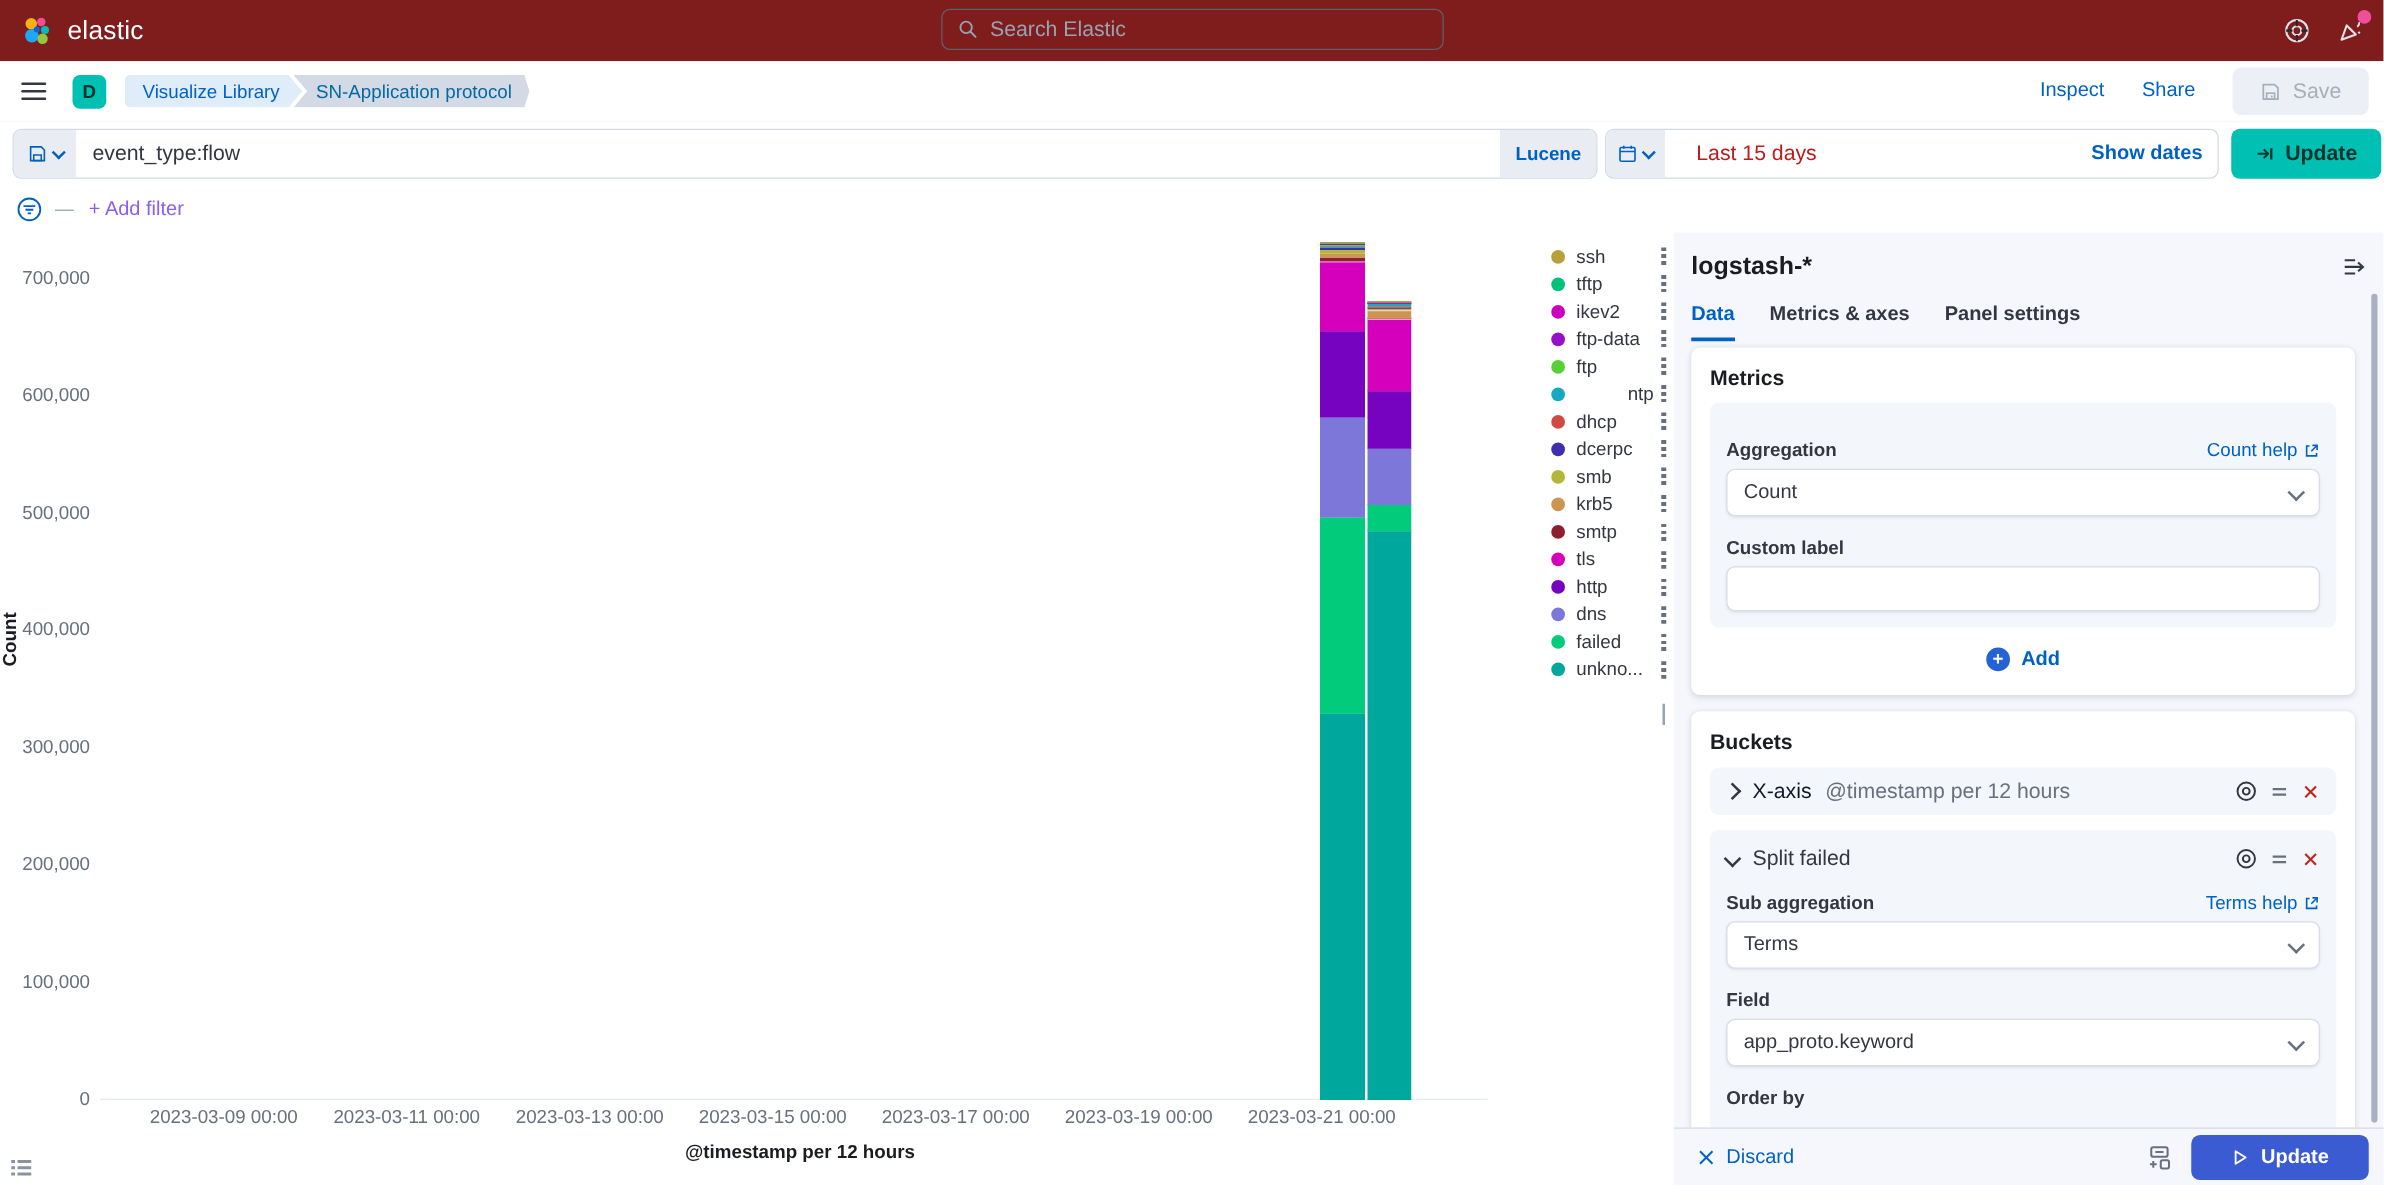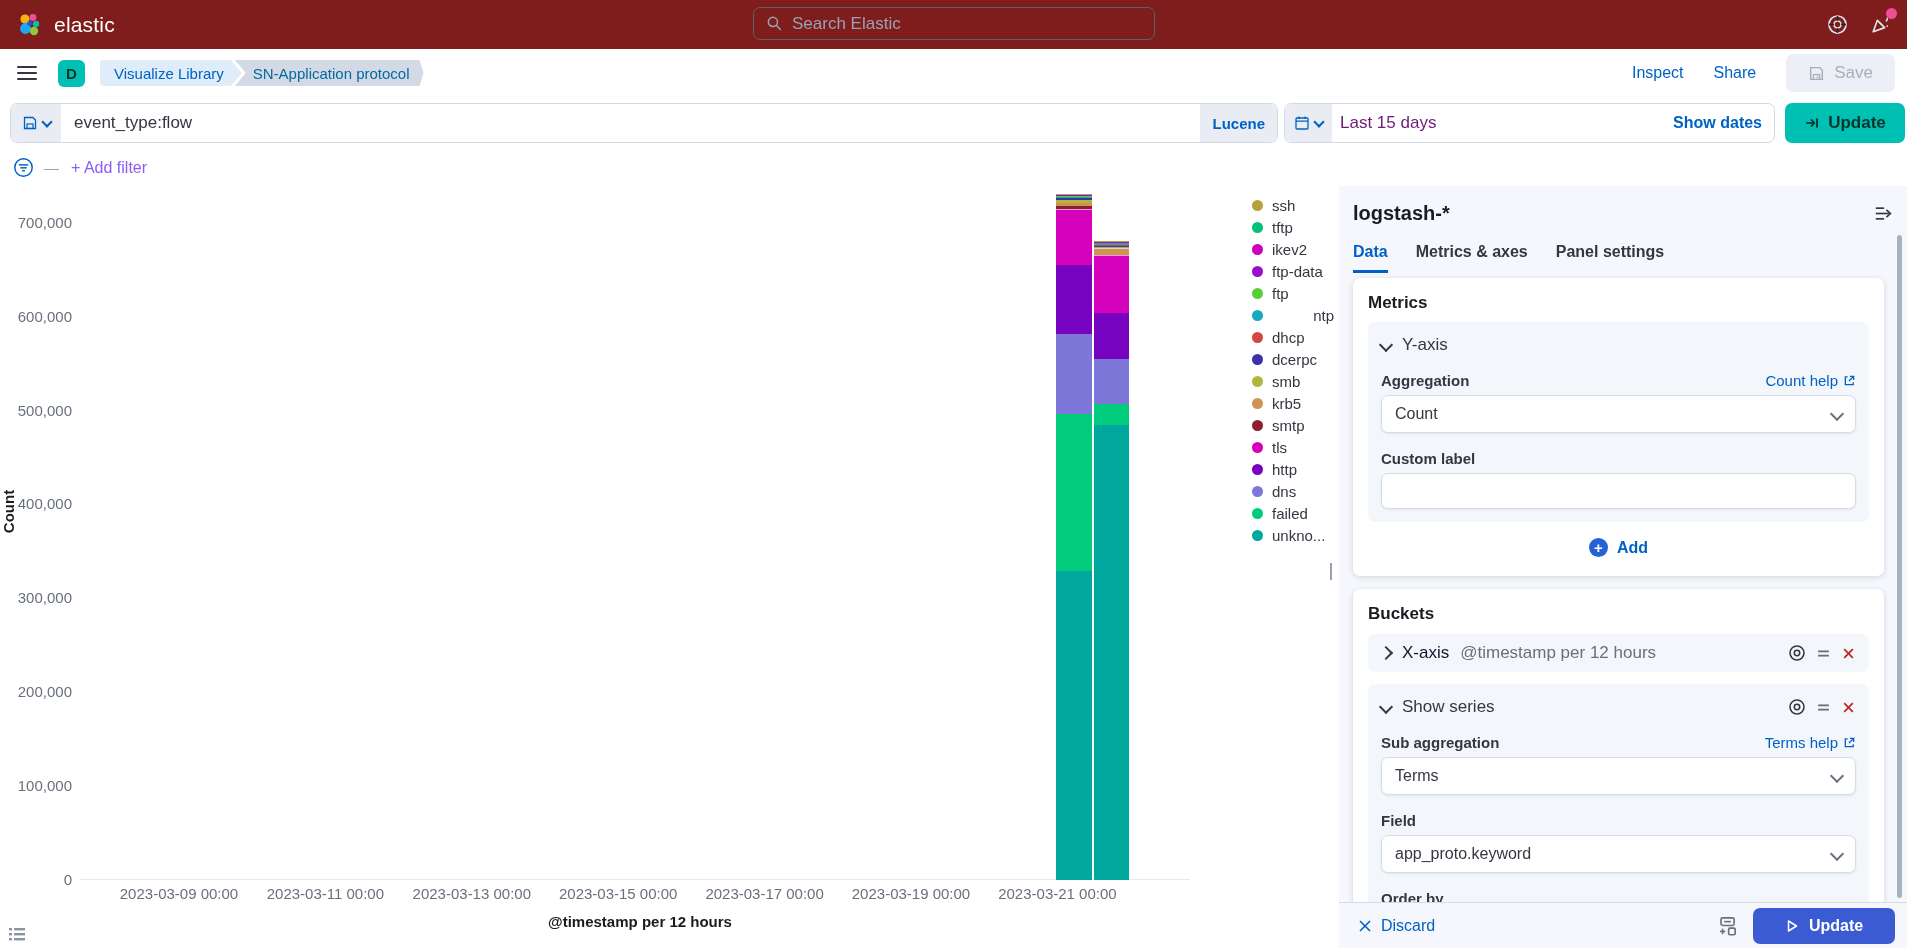--- a/index.html
+++ b/index.html
@@ -36,21 +36,21 @@
   .save-btn{background:#eceff5;color:#a6aebc;font-size:17px;height:38px;padding:0 22px;border-radius:7px;
             display:flex;align-items:center;gap:9px;}
 
   
   .querybar{position:absolute;left:0;top:97px;width:1907px;height:52px;background:#fff;}
   .ctl{position:absolute;top:6px;height:40px;box-sizing:border-box;border:1px solid #d3dae6;border-radius:7px;
        background:#fff;display:flex;align-items:center;overflow:hidden;}
   .ctl-prepend,.ctl-append{height:100%;background:#e9edf3;display:flex;align-items:center;justify-content:center;gap:5px;}
   .query-text{font-size:17px;color:#343741;flex:1;padding-left:13px;border:none;outline:none;font-family:inherit;}
   .lucene{color:#0061c5;font-size:15px;font-weight:700;padding:0 12px;}
-  .date-text{font-size:17px;color:#701a75;padding-left:8px;flex:1;}
+  .date-text{font-size:17px;color:#b91c1c;padding-left:25px;flex:1;}
   .show-dates{color:#0061c5;font-size:16px;font-weight:700;padding-right:12px;cursor:pointer;}
   .update-teal{position:absolute;left:1785px;top:6px;width:120px;height:40px;background:#00bfb3;border-radius:7px;
                display:flex;align-items:center;justify-content:center;gap:8px;color:#00342b;font-size:17px;font-weight:700;cursor:pointer;}
   .filterrow{position:absolute;left:0;top:149px;width:1339px;height:37px;display:flex;align-items:center;}
   .add-filter{color:#8b5cf6;font-size:16px;margin-left:12px;cursor:pointer;}
 
   
   .ytitle{position:absolute;left:-32px;top:503px;transform:rotate(-90deg);font-size:15px;font-weight:700;color:#1a1c21;width:80px;text-align:center;}
   .xtitle{position:absolute;left:440px;top:913px;width:400px;text-align:center;font-size:15px;font-weight:700;color:#1a1c21;}
   .baseline{position:absolute;left:80px;top:879px;width:1110px;height:1px;background:#e4e9f2;}
@@ -271,21 +271,21 @@
       <div class="bar-seg" title="smb — 2023-03-21 12:00: 2,100" style="left: 1094px; width: 35px; top: 246.114px; height: 1.9719px; background: rgb(179, 183, 57);"></div>
       <div class="bar-seg" title="dcerpc — 2023-03-21 12:00: 500" style="left: 1094px; width: 35px; top: 245.644px; height: 0.4695px; background: rgb(62, 47, 174);"></div>
       <div class="bar-seg" title="dhcp — 2023-03-21 12:00: 300" style="left: 1094px; width: 35px; top: 245.363px; height: 0.2817px; background: rgb(207, 74, 66);"></div>
       <div class="bar-seg" title="ntp — 2023-03-21 12:00: 3,200" style="left: 1094px; width: 35px; top: 242.358px; height: 3.0048px; background: rgb(23, 168, 194);"></div>
       <div class="bar-seg" title="ftp — 2023-03-21 12:00: 200" style="left: 1094px; width: 35px; top: 242.17px; height: 0.1878px; background: rgb(87, 207, 54);"></div>
       <div class="bar-seg" title="ftp-data — 2023-03-21 12:00: 300" style="left: 1094px; width: 35px; top: 241.888px; height: 0.2817px; background: rgb(149, 16, 200);"></div>
       <div class="bar-seg" title="ikev2 — 2023-03-21 12:00: 300" style="left: 1094px; width: 35px; top: 241.607px; height: 0.2817px; background: rgb(203, 0, 189);"></div>
       <div class="bar-seg" title="tftp — 2023-03-21 12:00: 200" style="left: 1094px; width: 35px; top: 241.419px; height: 0.1878px; background: rgb(0, 193, 122);"></div>
       <div class="bar-seg" title="ssh — 2023-03-21 12:00: 150" style="left: 1094px; width: 35px; top: 241.278px; height: 0.14085px; background: rgb(185, 160, 59);"></div>
     </div>
-  <div id="legend-layer" class="abs" style="left:12px;top:0;width:1345px;height:793px;">
+  <div id="legend-layer" class="abs" style="left:1px;top:0;width:1345px;height:793px;">
       <div class="legend-row" style="left: 1240px; top: 196px;">
         <span class="legend-dot" style="background: rgb(185, 160, 59);"></span>
         <span class="legend-label">ssh</span>
         <span class="legend-dots"></span>
       </div>
       <div class="legend-row" style="left: 1240px; top: 218.05px;">
         <span class="legend-dot" style="background: rgb(0, 193, 122);"></span>
         <span class="legend-label">tftp</span>
         <span class="legend-dots"></span>
       </div>
@@ -385,24 +385,20 @@
       <span class="tab active">Data</span>
       <span class="tab">Metrics &amp; axes</span>
       <span class="tab">Panel settings</span>
     </div>
 
     <div class="panel-scroll">
 
       <div class="card">
         <div class="card-h">Metrics</div>
         <div class="subpanel">
-          <div class="acc-head">
-            <span class="chev dark"></span>
-            <span>Y-axis</span>
-          </div>
           <div class="lblrow">
             <span class="lbl">Aggregation</span>
             <span class="help-link">
               <span>Count help</span>
               <svg width="13" height="13" viewBox="0 0 14 14">
                 <path d="M5 3 H2.5 V11.5 H11 V9" fill="none" stroke="#0061c5" stroke-width="1.4"></path>
                 <path d="M7.5 2.5 H11.5 V6.5" fill="none" stroke="#0061c5" stroke-width="1.4"></path>
                 <line x1="11.2" y1="2.8" x2="6.5" y2="7.5" stroke="#0061c5" stroke-width="1.4"></line>
               </svg>
             </span>
@@ -441,21 +437,21 @@
             <svg width="15" height="15" viewBox="0 0 14 14">
               <line x1="3" y1="3" x2="11" y2="11" stroke="#bd271e" stroke-width="1.6"></line>
               <line x1="11" y1="3" x2="3" y2="11" stroke="#bd271e" stroke-width="1.6"></line>
             </svg>
           </span>
         </div>
 
         <div class="split-box">
           <div class="acc-head">
             <span class="chev dark"></span>
-            <span>Show series</span>
+            <span>Split failed</span>
             <span class="row-icons">
               <svg width="18" height="18" viewBox="0 0 16 16">
                 <circle cx="8" cy="8" r="6.2" fill="none" stroke="#343741" stroke-width="1.4"></circle>
                 <circle cx="8" cy="8" r="2.4" fill="none" stroke="#343741" stroke-width="1.4"></circle>
               </svg>
               <svg width="15" height="15" viewBox="0 0 14 14">
                 <line x1="2" y1="5" x2="12" y2="5" stroke="#69707d" stroke-width="1.7"></line>
                 <line x1="2" y1="9" x2="12" y2="9" stroke="#69707d" stroke-width="1.7"></line>
               </svg>
               <svg width="15" height="15" viewBox="0 0 14 14">

